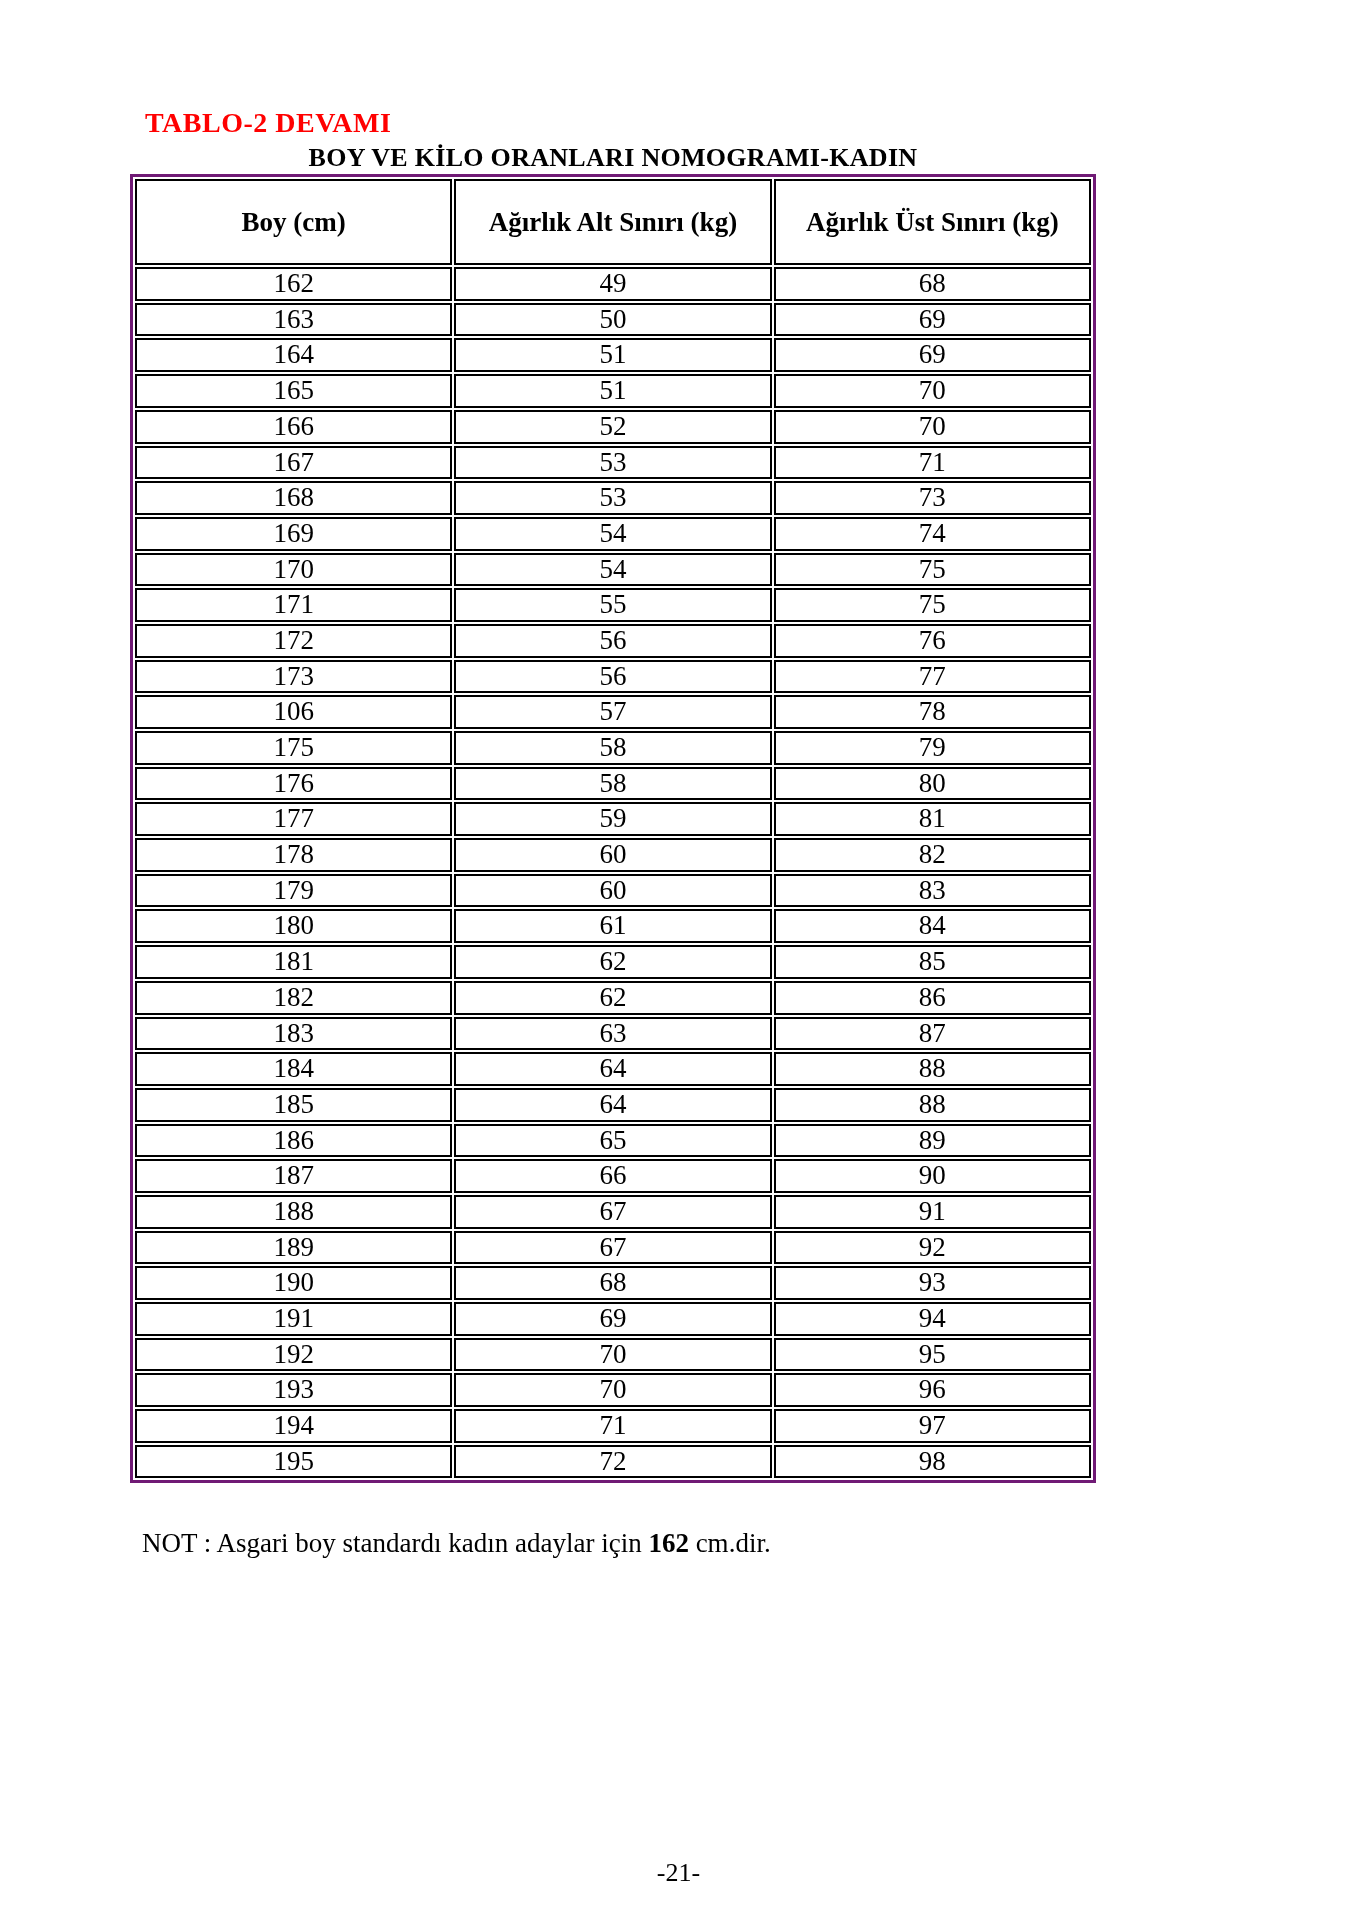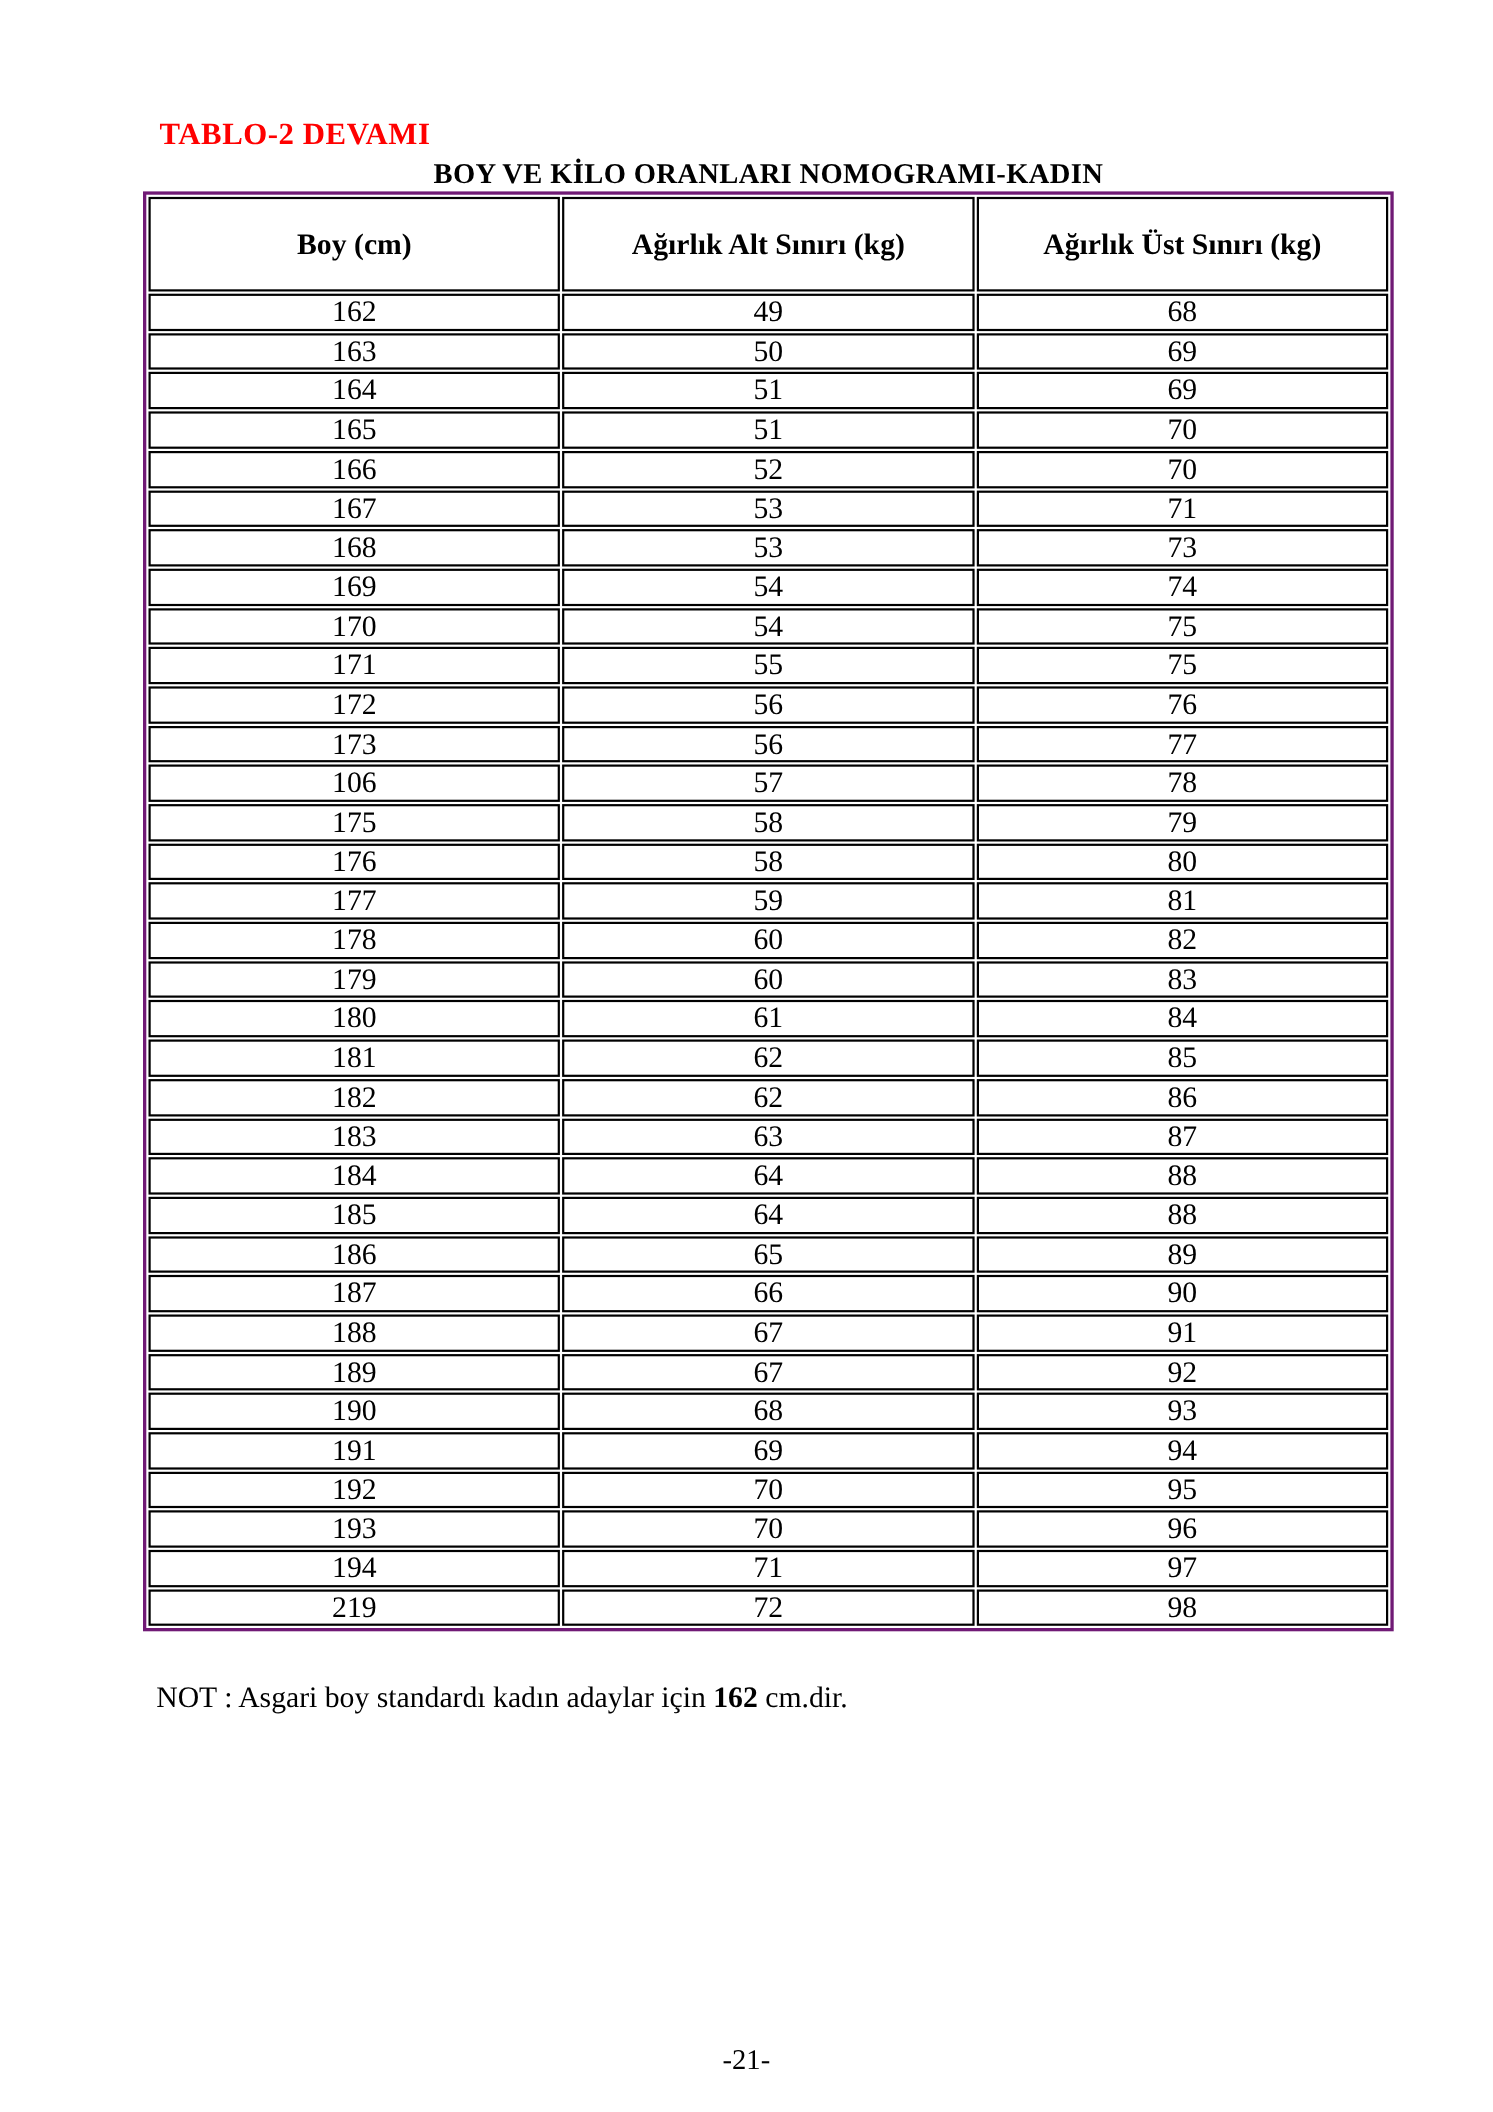--- a/index.html
+++ b/index.html
@@ -15,21 +15,21 @@
   }
   .heading {
     padding-top: 106px;
     margin-left: 145px;
     font-size: 28px;
     font-weight: bold;
     line-height: 1.2;
     letter-spacing: 0.5px;
   }
   .content {
-    width: 1137px;
+    width: 966px;
     margin-left: 130px;
   }
   .doc-title {
     margin-top: 2px;
     text-align: center;
     font-size: 26px;
     font-weight: bold;
     line-height: 1.25;
     letter-spacing: 0.3px;
   }
@@ -253,21 +253,21 @@
             <td>193</td>
             <td>70</td>
             <td>96</td>
           </tr>
           <tr>
             <td>194</td>
             <td>71</td>
             <td>97</td>
           </tr>
           <tr>
-            <td>219</td>
+            <td>195</td>
             <td>72</td>
             <td>98</td>
           </tr>
         </tbody>
     </table>
 
     <div class="note">
       <span>NOT : Asgari boy standardı kadın adaylar için </span><b>162</b><span> cm.dir.</span>
     </div>
 

